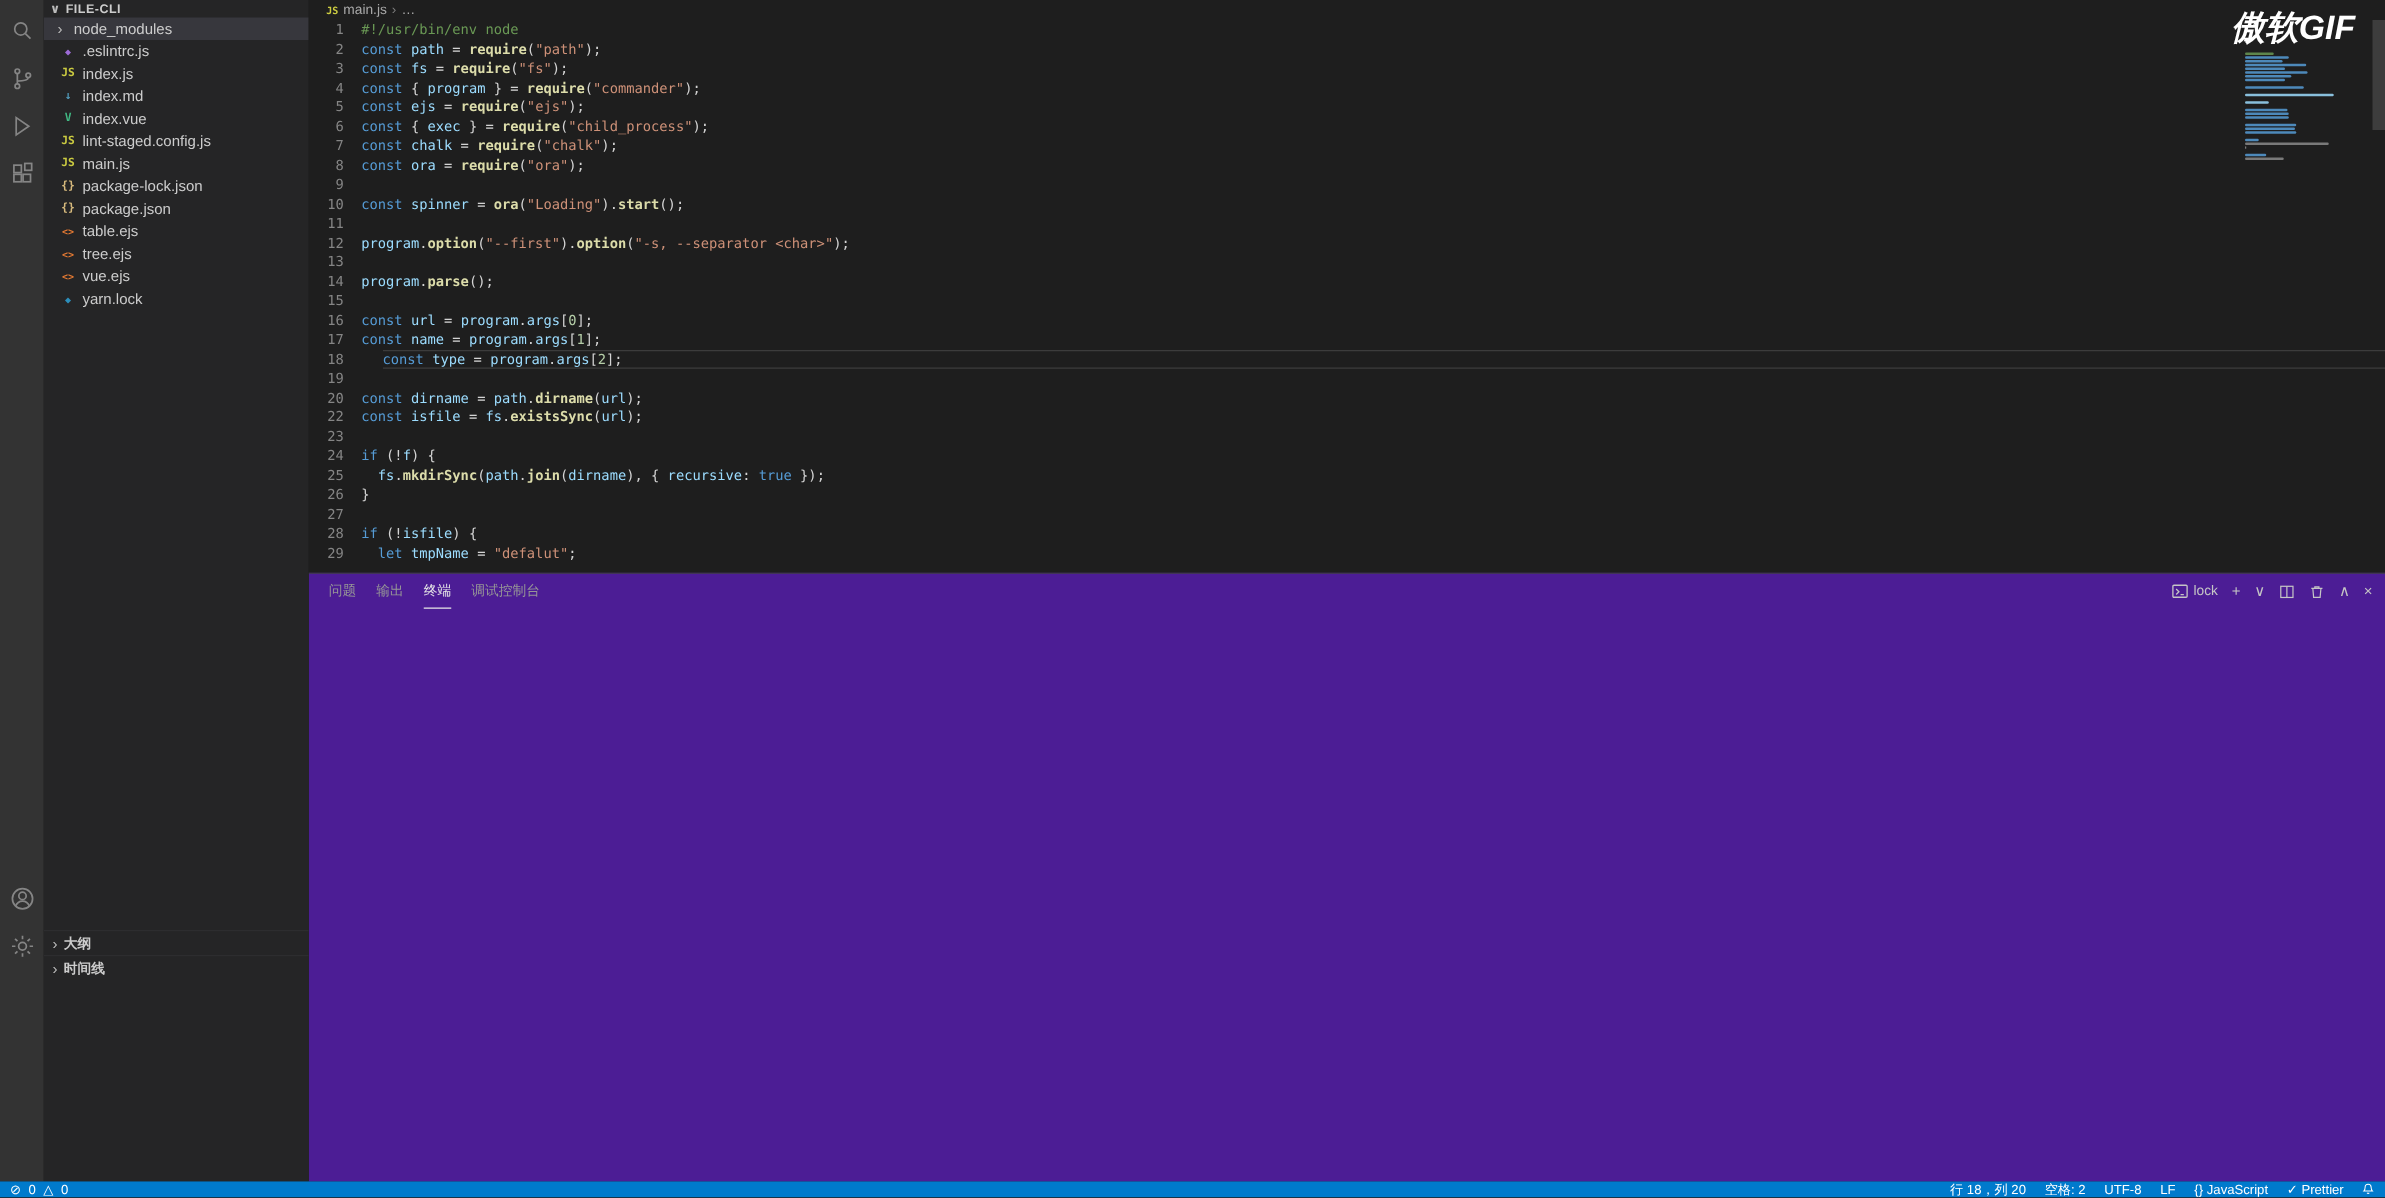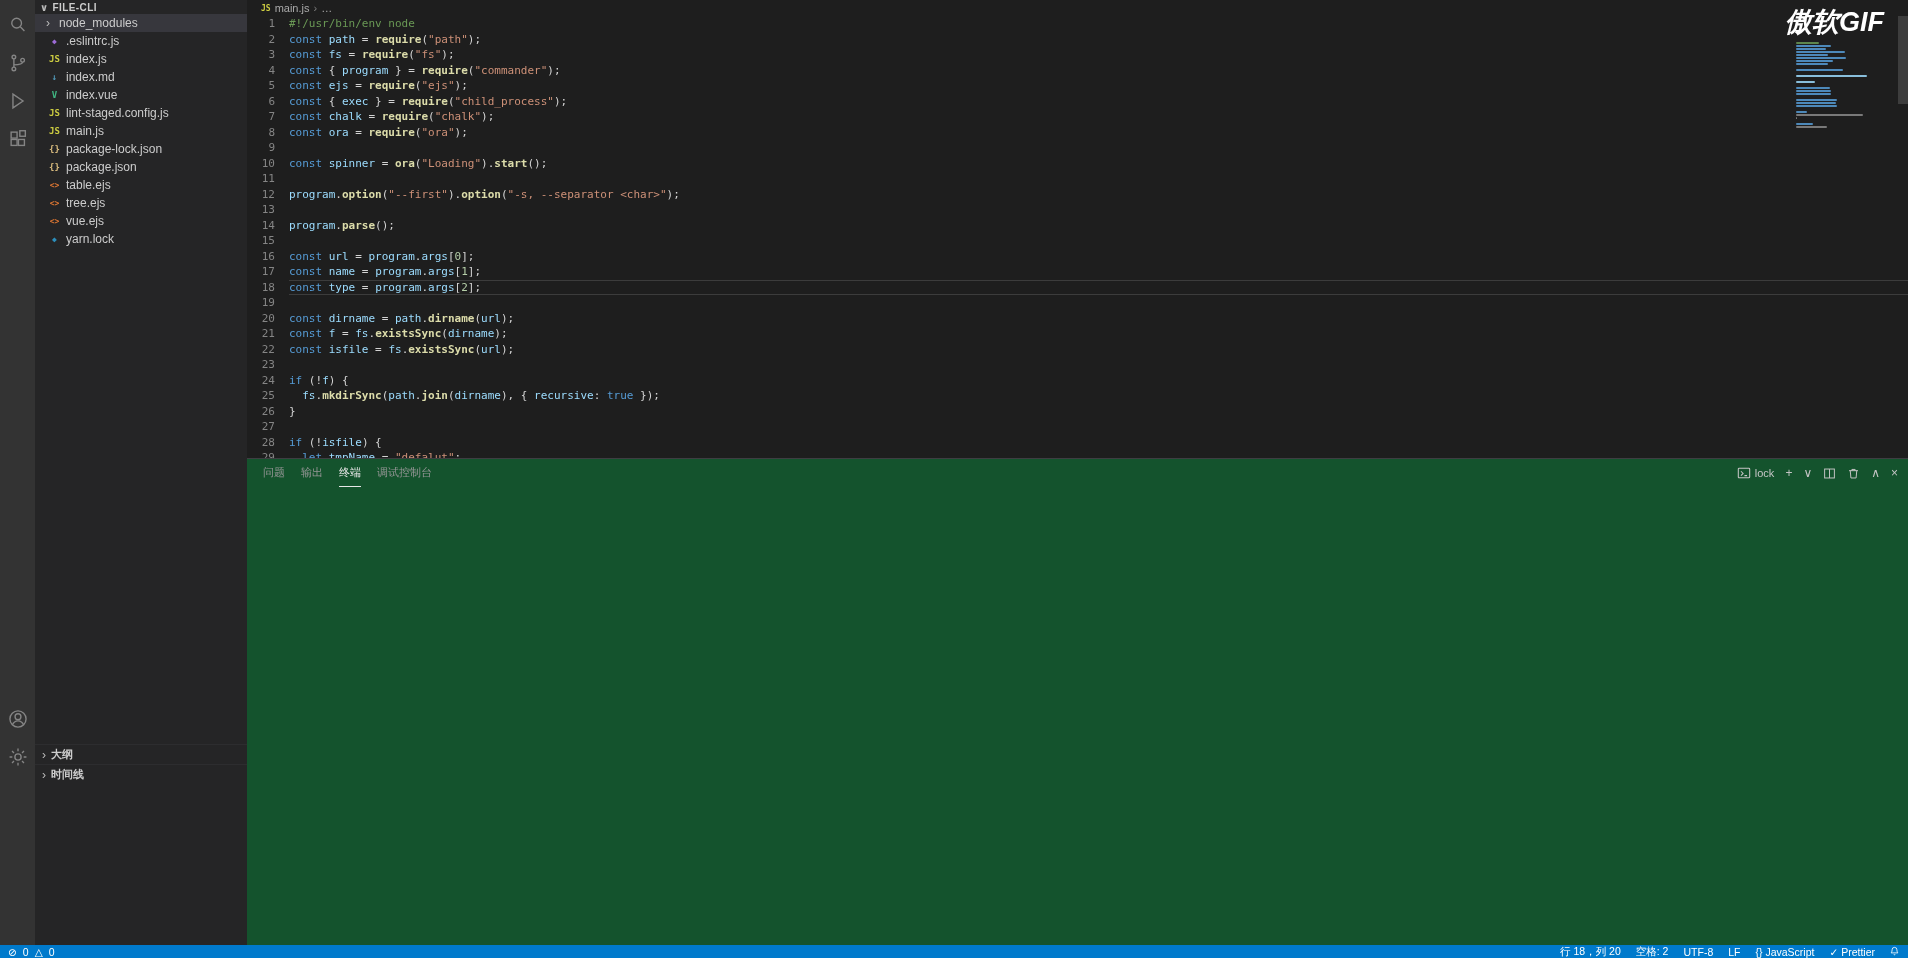--- a/index.html
+++ b/index.html
@@ -44,34 +44,34 @@
   .editor { height:458px; flex:none; position:relative; background:#1e1e1e; overflow:hidden; }
   .breadcrumb { height:16px; display:flex; align-items:center; gap:4px; padding-left:14px;
                 font-size:11px; color:#a9a9a9; }
   .bc-js { color:#cbcb41; font-family:"DejaVu Sans Mono",monospace; font-size:8px; font-weight:bold; }
   .bc-sep { color:#7d7d7d; }
   .code { position:absolute; top:16px; left:0; right:0;
           font-family:"DejaVu Sans Mono","Liberation Mono",monospace; font-size:11px; }
   .cline { display:flex; height:15.5px; line-height:15.5px; white-space:pre; }
   .lnum { width:42px; flex:none; padding-right:14px; text-align:right; color:#858585; }
   .lbody { flex:1; }
-  .cline.current .lbody { box-shadow: inset 0 1px 0 #3c3c3c, inset 0 -1px 0 #3c3c3c; }
+  .cline.current .lbody { box-shadow: inset 0 1px 0 #3c3c3c, inset 0 -1px 0 #3c3c3c; margin-left: 17px; }
   .tok-c { color:#6a9955; } .tok-k { color:#569cd6; } .tok-v { color:#9cdcfe; }
   .tok-f { color:#dcdcaa;font-weight:bold; } .tok-s { color:#ce9178; } .tok-n { color:#b5cea8; }
   .tok-p { color:#d4d4d4; }
   .minimap { position:absolute; top:42px; right:16px; width:96px; display:flex;
              flex-direction:column; gap:1px; opacity:.85; cursor:pointer; }
   .mm-line { height:2px; border-radius:1px; }
   .wm { position:absolute; top:4px; right:24px; font-style:italic; font-weight:bold;
         font-size:27px; color:#ffffff; white-space:nowrap; z-index:5; }
   .vscroll { position:absolute; top:16px; right:0; width:10px; height:88px;
              background:rgba(121,121,121,.35); cursor:grab; }
 
   
-  .panel { flex:1; background:#14532d; border-top:1px solid #3e3e42; display:flex;
+  .panel { flex:1; background:#4c1d95; border-top:1px solid #3e3e42; display:flex;
            flex-direction:column; min-height:0; }
   .panel-header { height:28px; flex:none; display:flex; align-items:center;
                   padding:0 10px 0 16px; }
   .ptabs { display:flex; align-items:center; height:100%; }
   .ptab { margin-right:16px; font-size:11px; color:#969696; height:100%;
           display:flex; align-items:center; border-bottom:1px solid transparent; cursor:pointer; }
   .ptab.active { color:#e7e7e7; border-bottom-color:#e7e7e7; }
   .pactions { margin-left:auto; display:flex; align-items:center; gap:11px; color:#c5c5c5; }
   .pa { display:flex; align-items:center; gap:4px; font-size:12px; cursor:pointer; }
   .term-sel { font-size:11px; }
@@ -248,21 +248,20 @@
             <div class="cline"><span class="lnum">11</span><span class="lbody"></span></div>
             <div class="cline"><span class="lnum">12</span><span class="lbody"><span class="tok-v">program</span><span class="tok-p">.</span><span class="tok-f">option</span><span class="tok-p">(</span><span class="tok-s">"--first"</span><span class="tok-p">).</span><span class="tok-f">option</span><span class="tok-p">(</span><span class="tok-s">"-s, --separator &lt;char&gt;"</span><span class="tok-p">);</span></span></div>
             <div class="cline"><span class="lnum">13</span><span class="lbody"></span></div>
             <div class="cline"><span class="lnum">14</span><span class="lbody"><span class="tok-v">program</span><span class="tok-p">.</span><span class="tok-f">parse</span><span class="tok-p">();</span></span></div>
             <div class="cline"><span class="lnum">15</span><span class="lbody"></span></div>
             <div class="cline"><span class="lnum">16</span><span class="lbody"><span class="tok-k">const </span><span class="tok-v">url</span><span class="tok-p"> = </span><span class="tok-v">program</span><span class="tok-p">.</span><span class="tok-v">args</span><span class="tok-p">[</span><span class="tok-n">0</span><span class="tok-p">];</span></span></div>
             <div class="cline"><span class="lnum">17</span><span class="lbody"><span class="tok-k">const </span><span class="tok-v">name</span><span class="tok-p"> = </span><span class="tok-v">program</span><span class="tok-p">.</span><span class="tok-v">args</span><span class="tok-p">[</span><span class="tok-n">1</span><span class="tok-p">];</span></span></div>
             <div class="cline current"><span class="lnum">18</span><span class="lbody"><span class="tok-k">const </span><span class="tok-v">type</span><span class="tok-p"> = </span><span class="tok-v">program</span><span class="tok-p">.</span><span class="tok-v">args</span><span class="tok-p">[</span><span class="tok-n">2</span><span class="tok-p">];</span></span></div>
             <div class="cline"><span class="lnum">19</span><span class="lbody"></span></div>
             <div class="cline"><span class="lnum">20</span><span class="lbody"><span class="tok-k">const </span><span class="tok-v">dirname</span><span class="tok-p"> = </span><span class="tok-v">path</span><span class="tok-p">.</span><span class="tok-f">dirname</span><span class="tok-p">(</span><span class="tok-v">url</span><span class="tok-p">);</span></span></div>
-            <div class="cline"><span class="lnum">21</span><span class="lbody"><span class="tok-k">const </span><span class="tok-v">f</span><span class="tok-p"> = </span><span class="tok-v">fs</span><span class="tok-p">.</span><span class="tok-f">existsSync</span><span class="tok-p">(</span><span class="tok-v">dirname</span><span class="tok-p">);</span></span></div>
             <div class="cline"><span class="lnum">22</span><span class="lbody"><span class="tok-k">const </span><span class="tok-v">isfile</span><span class="tok-p"> = </span><span class="tok-v">fs</span><span class="tok-p">.</span><span class="tok-f">existsSync</span><span class="tok-p">(</span><span class="tok-v">url</span><span class="tok-p">);</span></span></div>
             <div class="cline"><span class="lnum">23</span><span class="lbody"></span></div>
             <div class="cline"><span class="lnum">24</span><span class="lbody"><span class="tok-k">if</span><span class="tok-p"> (!</span><span class="tok-v">f</span><span class="tok-p">) {</span></span></div>
             <div class="cline"><span class="lnum">25</span><span class="lbody"><span class="tok-p">  </span><span class="tok-v">fs</span><span class="tok-p">.</span><span class="tok-f">mkdirSync</span><span class="tok-p">(</span><span class="tok-v">path</span><span class="tok-p">.</span><span class="tok-f">join</span><span class="tok-p">(</span><span class="tok-v">dirname</span><span class="tok-p">), { </span><span class="tok-v">recursive</span><span class="tok-p">: </span><span class="tok-k">true</span><span class="tok-p"> });</span></span></div>
             <div class="cline"><span class="lnum">26</span><span class="lbody"><span class="tok-p">}</span></span></div>
             <div class="cline"><span class="lnum">27</span><span class="lbody"></span></div>
             <div class="cline"><span class="lnum">28</span><span class="lbody"><span class="tok-k">if</span><span class="tok-p"> (!</span><span class="tok-v">isfile</span><span class="tok-p">) {</span></span></div>
             <div class="cline"><span class="lnum">29</span><span class="lbody"><span class="tok-p">  </span><span class="tok-k">let </span><span class="tok-v">tmpName</span><span class="tok-p"> = </span><span class="tok-s">"defalut"</span><span class="tok-p">;</span></span></div>
           </div>
         <div class="minimap">

